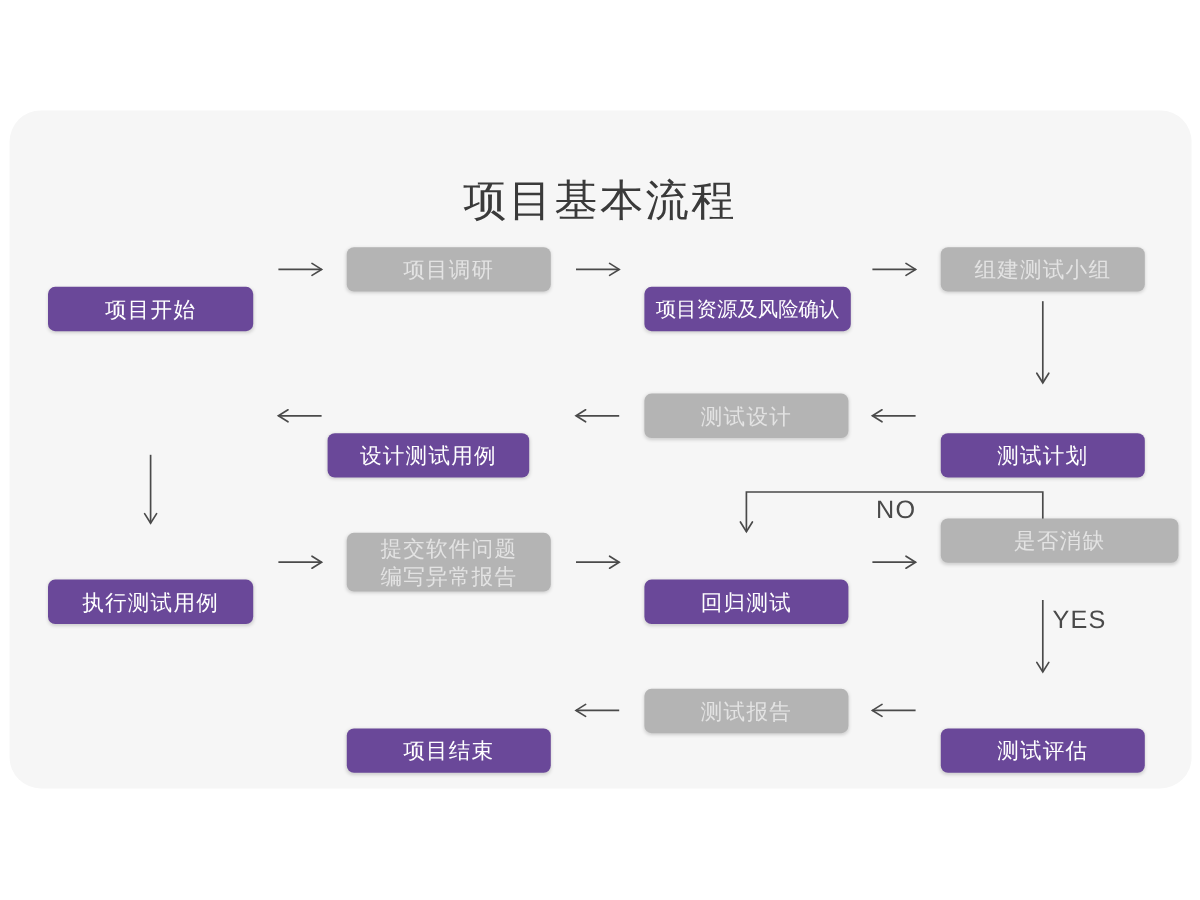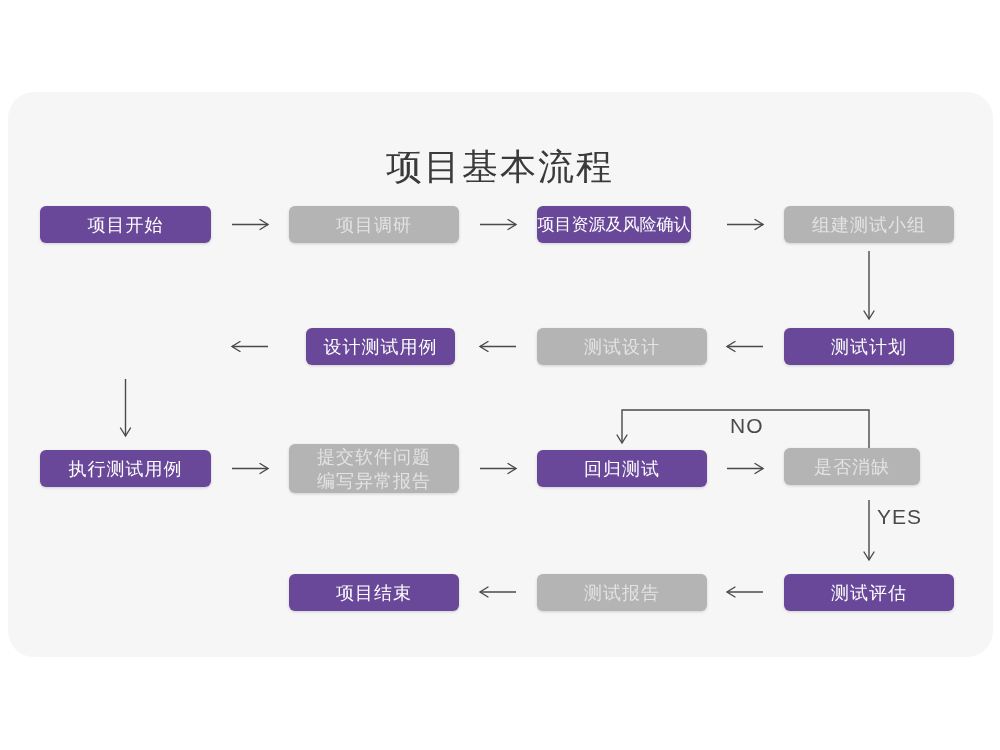--- a/index.html
+++ b/index.html
@@ -39,21 +39,21 @@
     position: absolute;
     display: flex;
     align-items: center;
     justify-content: center;
     flex-direction: column;
     border-radius: 6px;
     font-size: 18px;
     letter-spacing: 1px;
     box-shadow: 0 1px 3px rgba(0,0,0,0.16);
   }
-  .node.purple { background: var(--purple); color: var(--purple_text); }
+  .node.purple { background: var(--purple); color: var(--purple_text); margin-top: 33px; }
   .node.gray   { background: var(--gray);   color: var(--gray_text); }
   .node.dense  { letter-spacing: 0; font-size: 17px; }
   .node.two-line { line-height: 24px; text-align: center; }
   .connector-layer {
     position: absolute;
     left: 0; top: 0;
     width: 1000px; height: 750px;
     pointer-events: none;
   }
   .connector { stroke: var(--arrow); stroke-width: 1.4; fill: none; }
@@ -100,34 +100,34 @@
     <polyline class="connector" points="869,449 869,410 622,410 622,443" marker-end="url(#ah)"></polyline>
 
     <line class="connector" x1="869" y1="500" x2="869" y2="560" marker-end="url(#ah)"></line>
 
     <line class="connector" x1="763" y1="592" x2="727" y2="592" marker-end="url(#ah)"></line>
     <line class="connector" x1="516" y1="592" x2="480" y2="592" marker-end="url(#ah)"></line>
   </svg>
 
   <div class="node purple" style="left:40px;top:206px;width:171px;height:37px">项目开始</div>
   <div class="node gray" style="left:289px;top:206px;width:170px;height:37px">项目调研</div>
-  <div class="node purple dense" style="left:537px;top:206px;width:154px;height:37px">项目资源及风险确认</div>
+  <div class="node purple dense" style="left:537px;top:206px;width:172px;height:37px">项目资源及风险确认</div>
   <div class="node gray" style="left:784px;top:206px;width:170px;height:37px">组建测试小组</div>
 
-  <div class="node purple" style="left:306px;top:328px;width:149px;height:37px">设计测试用例</div>
+  <div class="node purple" style="left:273px;top:328px;width:168px;height:37px">设计测试用例</div>
   <div class="node gray" style="left:537px;top:328px;width:170px;height:37px">测试设计</div>
   <div class="node purple" style="left:784px;top:328px;width:170px;height:37px">测试计划</div>
 
   <div class="node purple" style="left:40px;top:450px;width:171px;height:37px">执行测试用例</div>
   <div class="node gray two-line" style="left:289px;top:444px;width:170px;height:49px">
     <span>提交软件问题</span>
     <span>编写异常报告</span>
   </div>
   <div class="node purple" style="left:537px;top:450px;width:170px;height:37px">回归测试</div>
-  <div class="node gray" style="left:784px;top:448px;width:136px;height:37px">是否消缺</div>
+  <div class="node gray" style="left:784px;top:432px;width:198px;height:37px">是否消缺</div>
 
   <div class="node purple" style="left:289px;top:574px;width:170px;height:37px">项目结束</div>
   <div class="node gray" style="left:537px;top:574px;width:170px;height:37px">测试报告</div>
   <div class="node purple" style="left:784px;top:574px;width:170px;height:37px">测试评估</div>
 
   <span class="edge-label" style="left:730px;top:414px">NO</span>
   <span class="edge-label" style="left:877px;top:505px">YES</span>
 
 </div>
 

